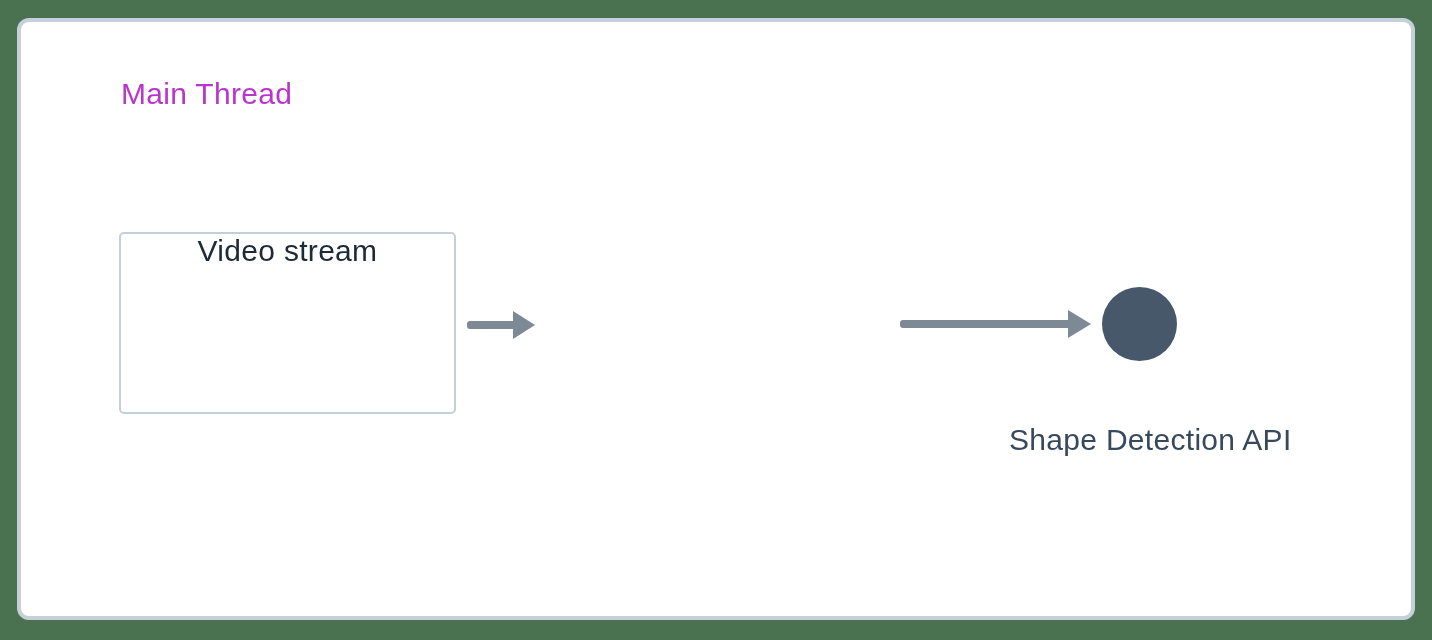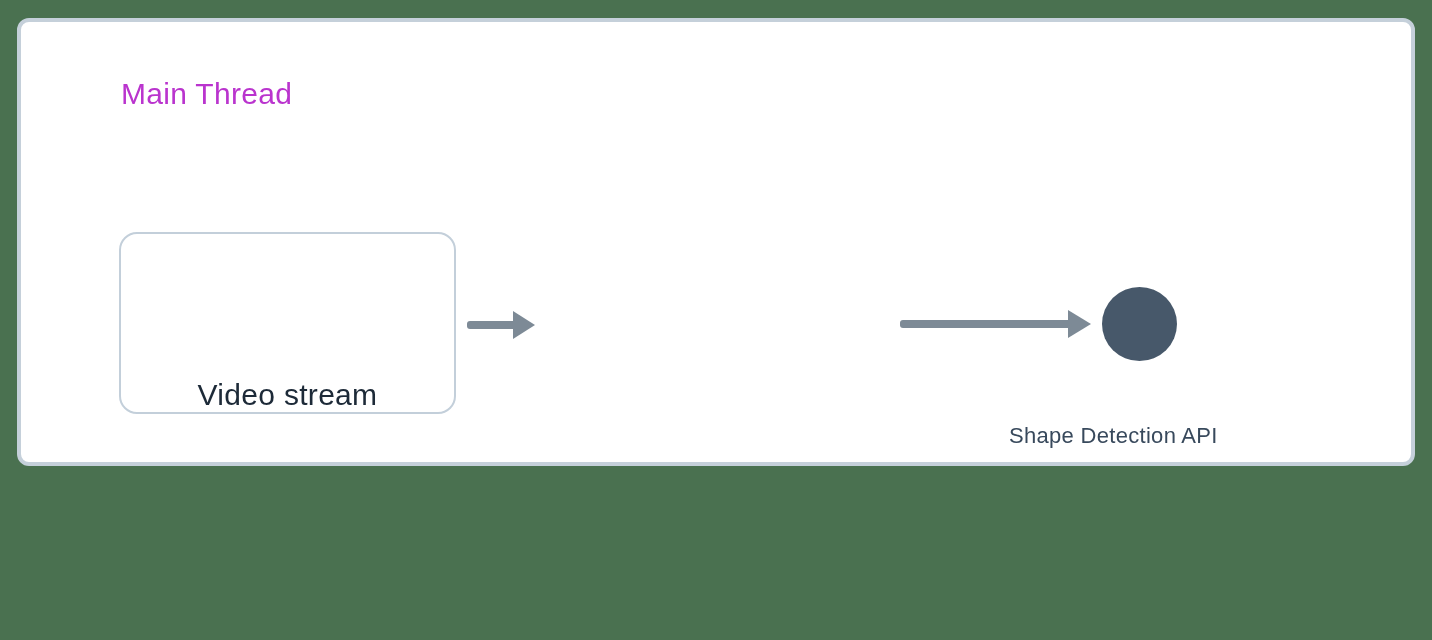--- a/index.html
+++ b/index.html
@@ -12,44 +12,44 @@
     width: 1432px;
     height: 640px;
     background: var(--background_green, #4a7150);
     overflow: hidden;
   }
   .panel {
     position: absolute;
     left: 17px;
     top: 18px;
     width: 1398px;
-    height: 448px;
+    height: 602px;
     box-sizing: border-box;
     background: #ffffff;
     border: 4px solid var(--panel_border, #c5d0da);
     border-radius: 12px;
   }
   .thread-label {
     position: absolute;
     left: 100px;
     top: 55px;
     font-size: 30px;
     line-height: 1.1;
     letter-spacing: 0.3px;
     color: var(--thread_label_text, #ba34ce);
     white-space: nowrap;
   }
   .node-box {
     position: absolute;
     box-sizing: border-box;
     background: #ffffff;
     border: 2px solid var(--box_border, #c3cfda);
-    border-radius: 18px;
+    border-radius: 5px;
     display: flex;
-    align-items: flex-end;
+    align-items: flex-start;
     justify-content: center;
   }
   .node-box .node-label {
     font-size: 30px;
     letter-spacing: 0.3px;
     color: var(--node_text, #1d2a38);
     white-space: nowrap;
   }
   .box-video {
     left: 98px;
@@ -86,21 +86,21 @@
     top: 265px;
     width: 75px;
     height: 74px;
     border-radius: 50%;
     background: var(--circle_fill, #47586a);
   }
   .api-label {
     position: absolute;
     left: 988px;
     top: 401px;
-    font-size: 22px;
+    font-size: 30px;
     letter-spacing: 0.3px;
     color: var(--api_label_text, #38495c);
     white-space: nowrap;
   }
 </style>
 </head>
 <body>
 
 <div class="canvas">
   <div class="panel">

